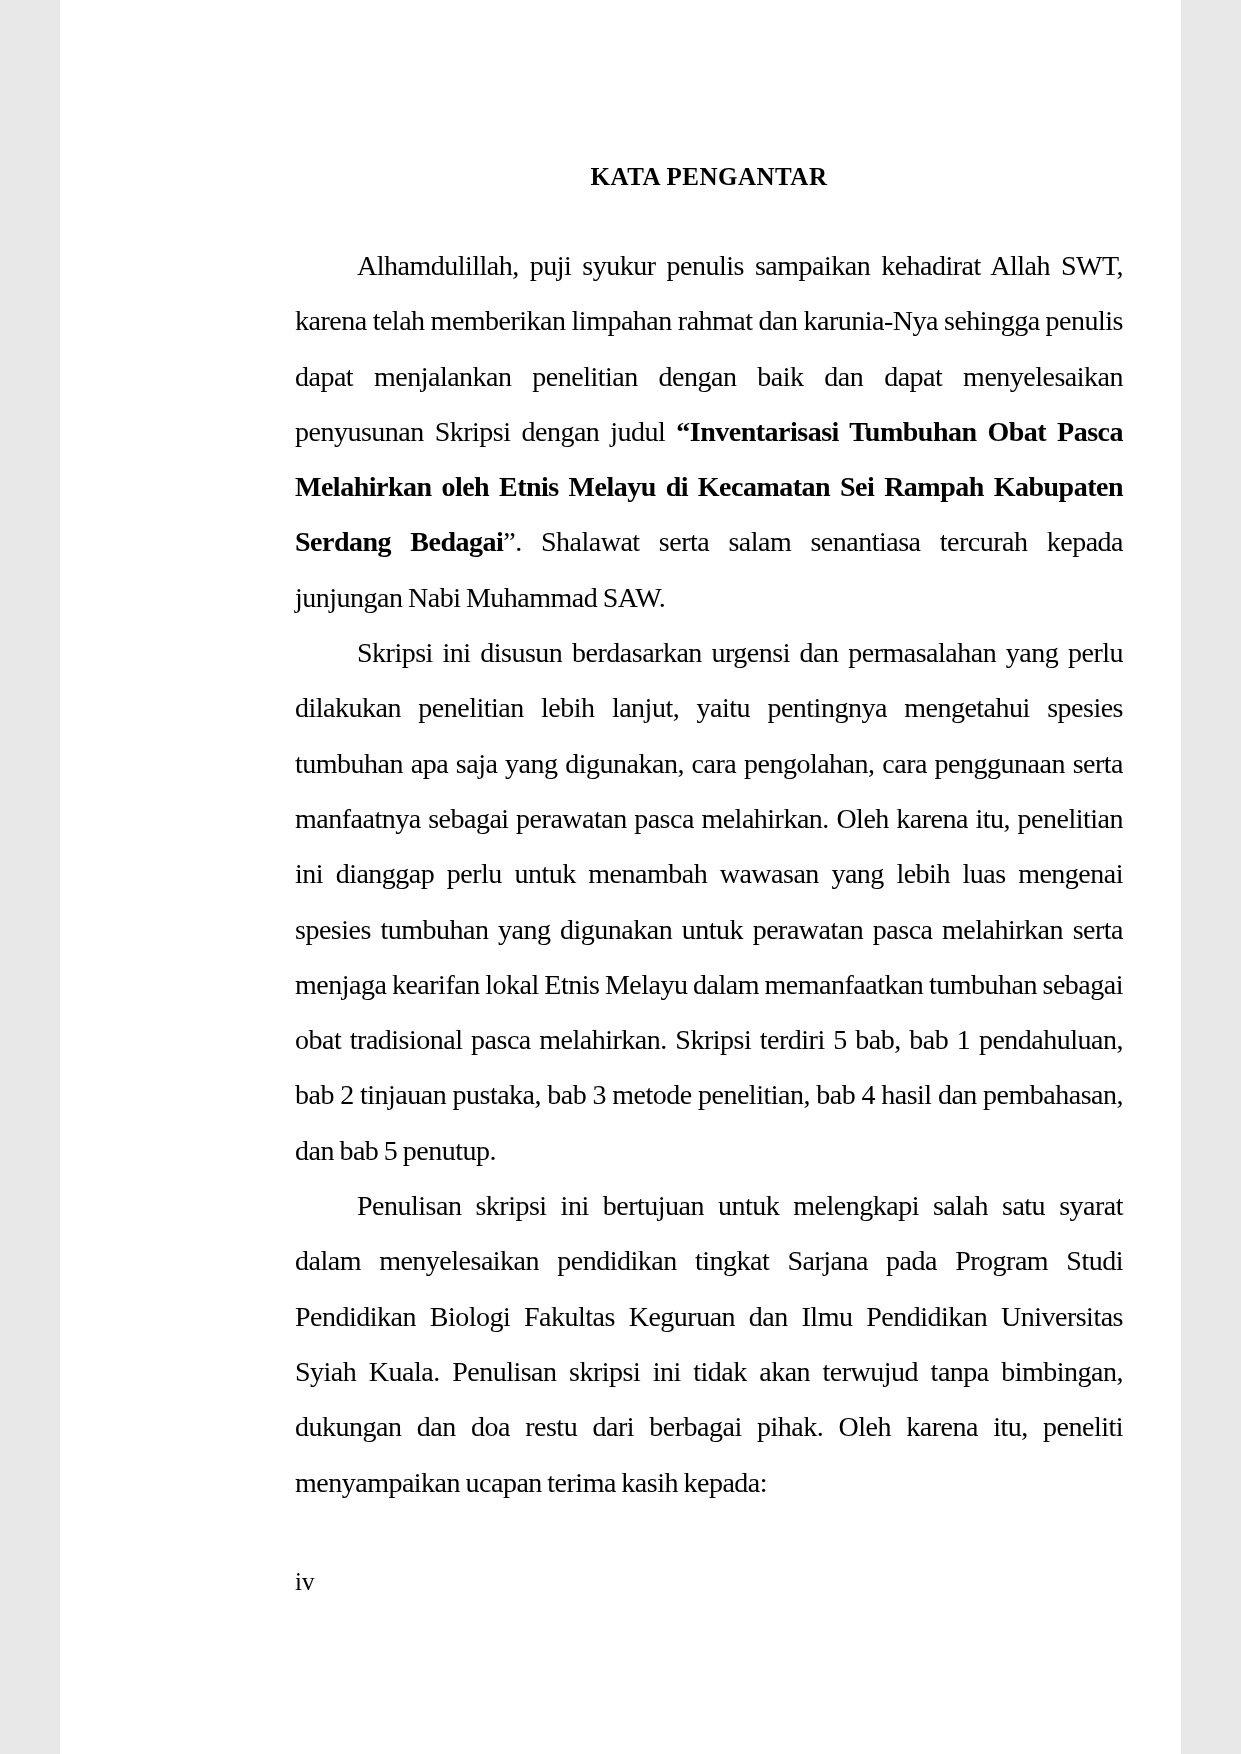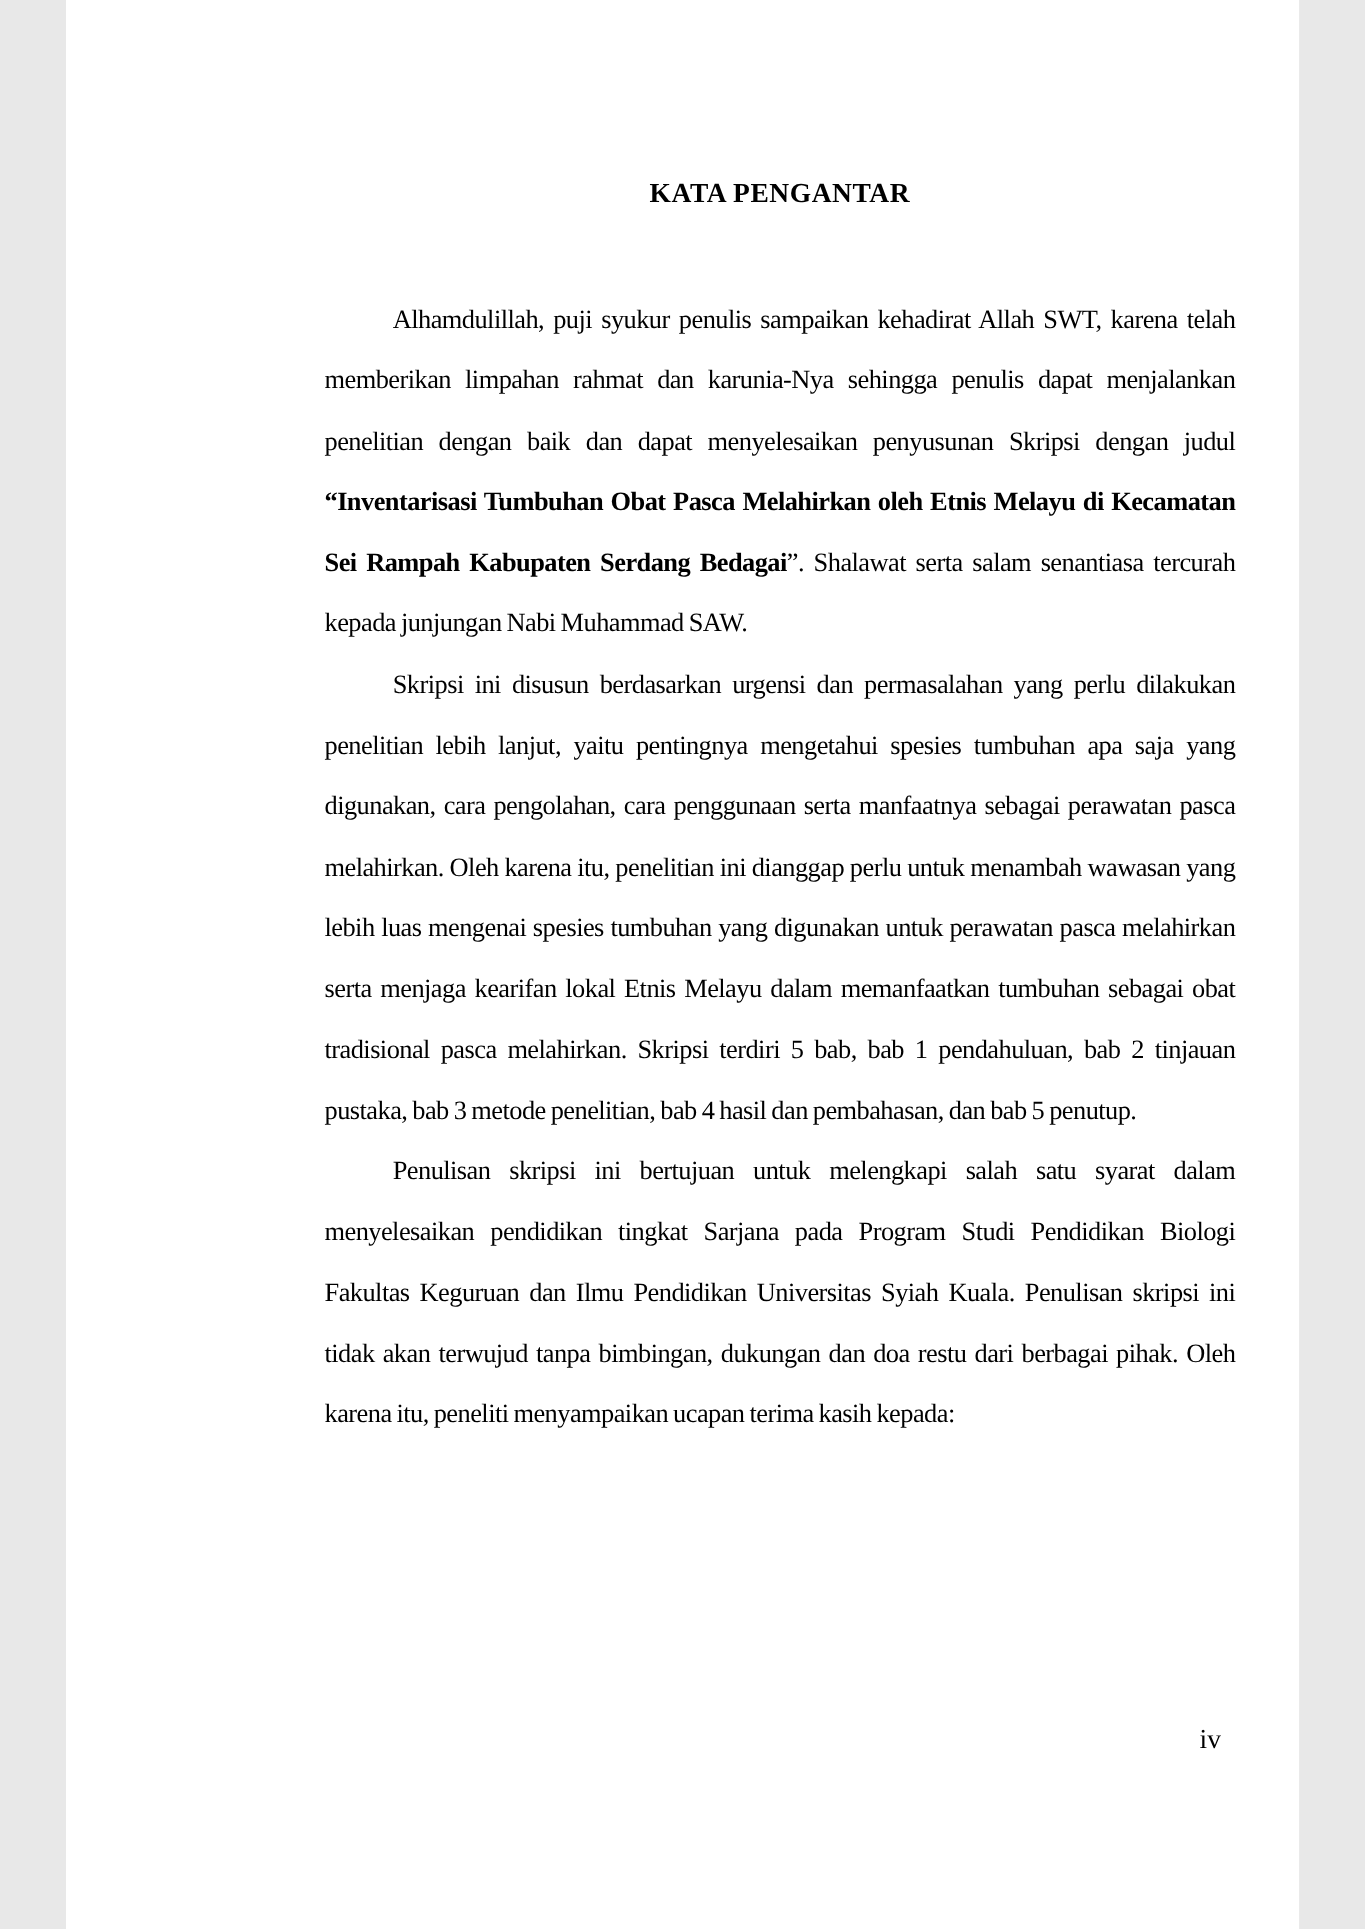--- a/index.html
+++ b/index.html
@@ -26,43 +26,43 @@
     font-size: 25px;
     line-height: 32px;
     font-weight: bold;
     text-align: center;
     letter-spacing: 0.5px;
   }
   .doc-body {
     position: absolute;
     left: 235px;
     width: 828px;
-    top: 264px;
-    font-size: 24px;
+    top: 238px;
+    font-size: 28px;
     line-height: 55.3px;
     text-align: justify;
     letter-spacing: -0.5px;
     word-spacing: -1px;
   }
   .doc-body p {
     margin: 0;
     padding: 0;
     text-indent: 62px;
   }
   .doc-body span.bold {
     font-weight: bold;
   }
   .page-number {
     position: absolute;
-    left: 222px;
+    left: 235px;
     width: 828px;
     top: 1566px;
     font-size: 25px;
     line-height: 32px;
-    text-align: right;
+    text-align: left;
   }
 </style>
 </head>
 <body>
 
 <div class="page">
 
   <h1 class="doc-title">KATA PENGANTAR</h1>
 
   <div class="doc-body">

